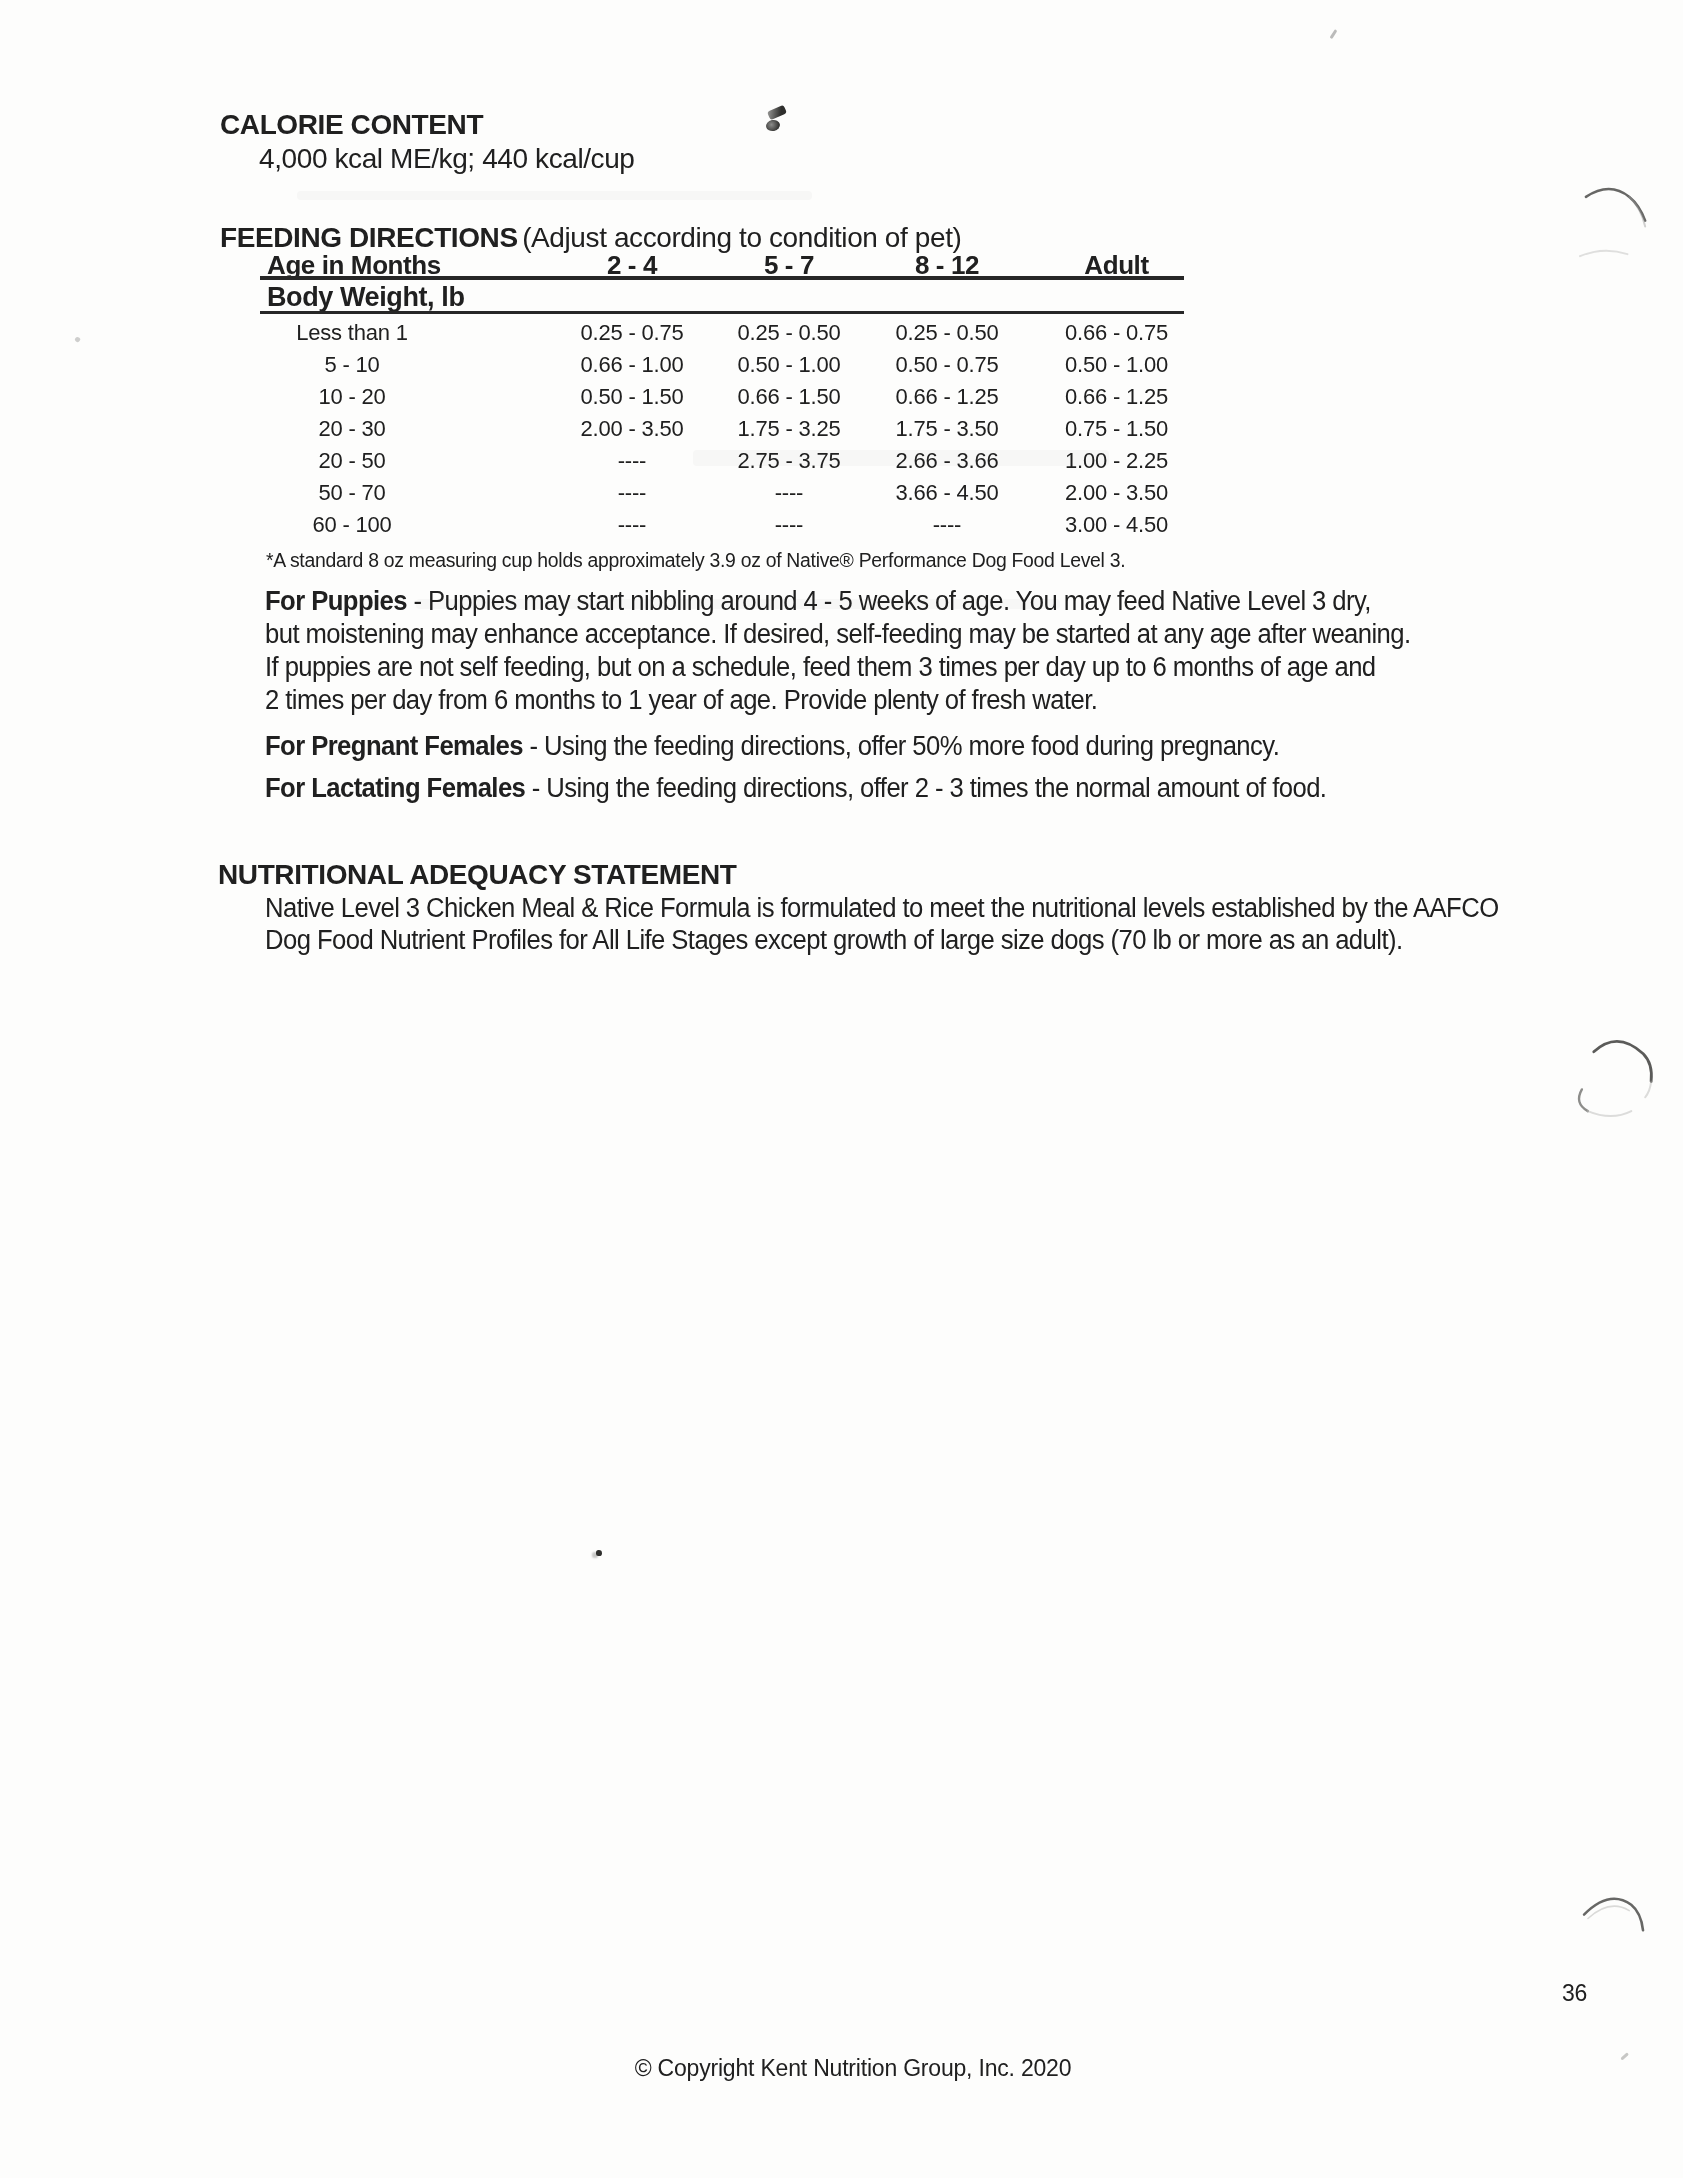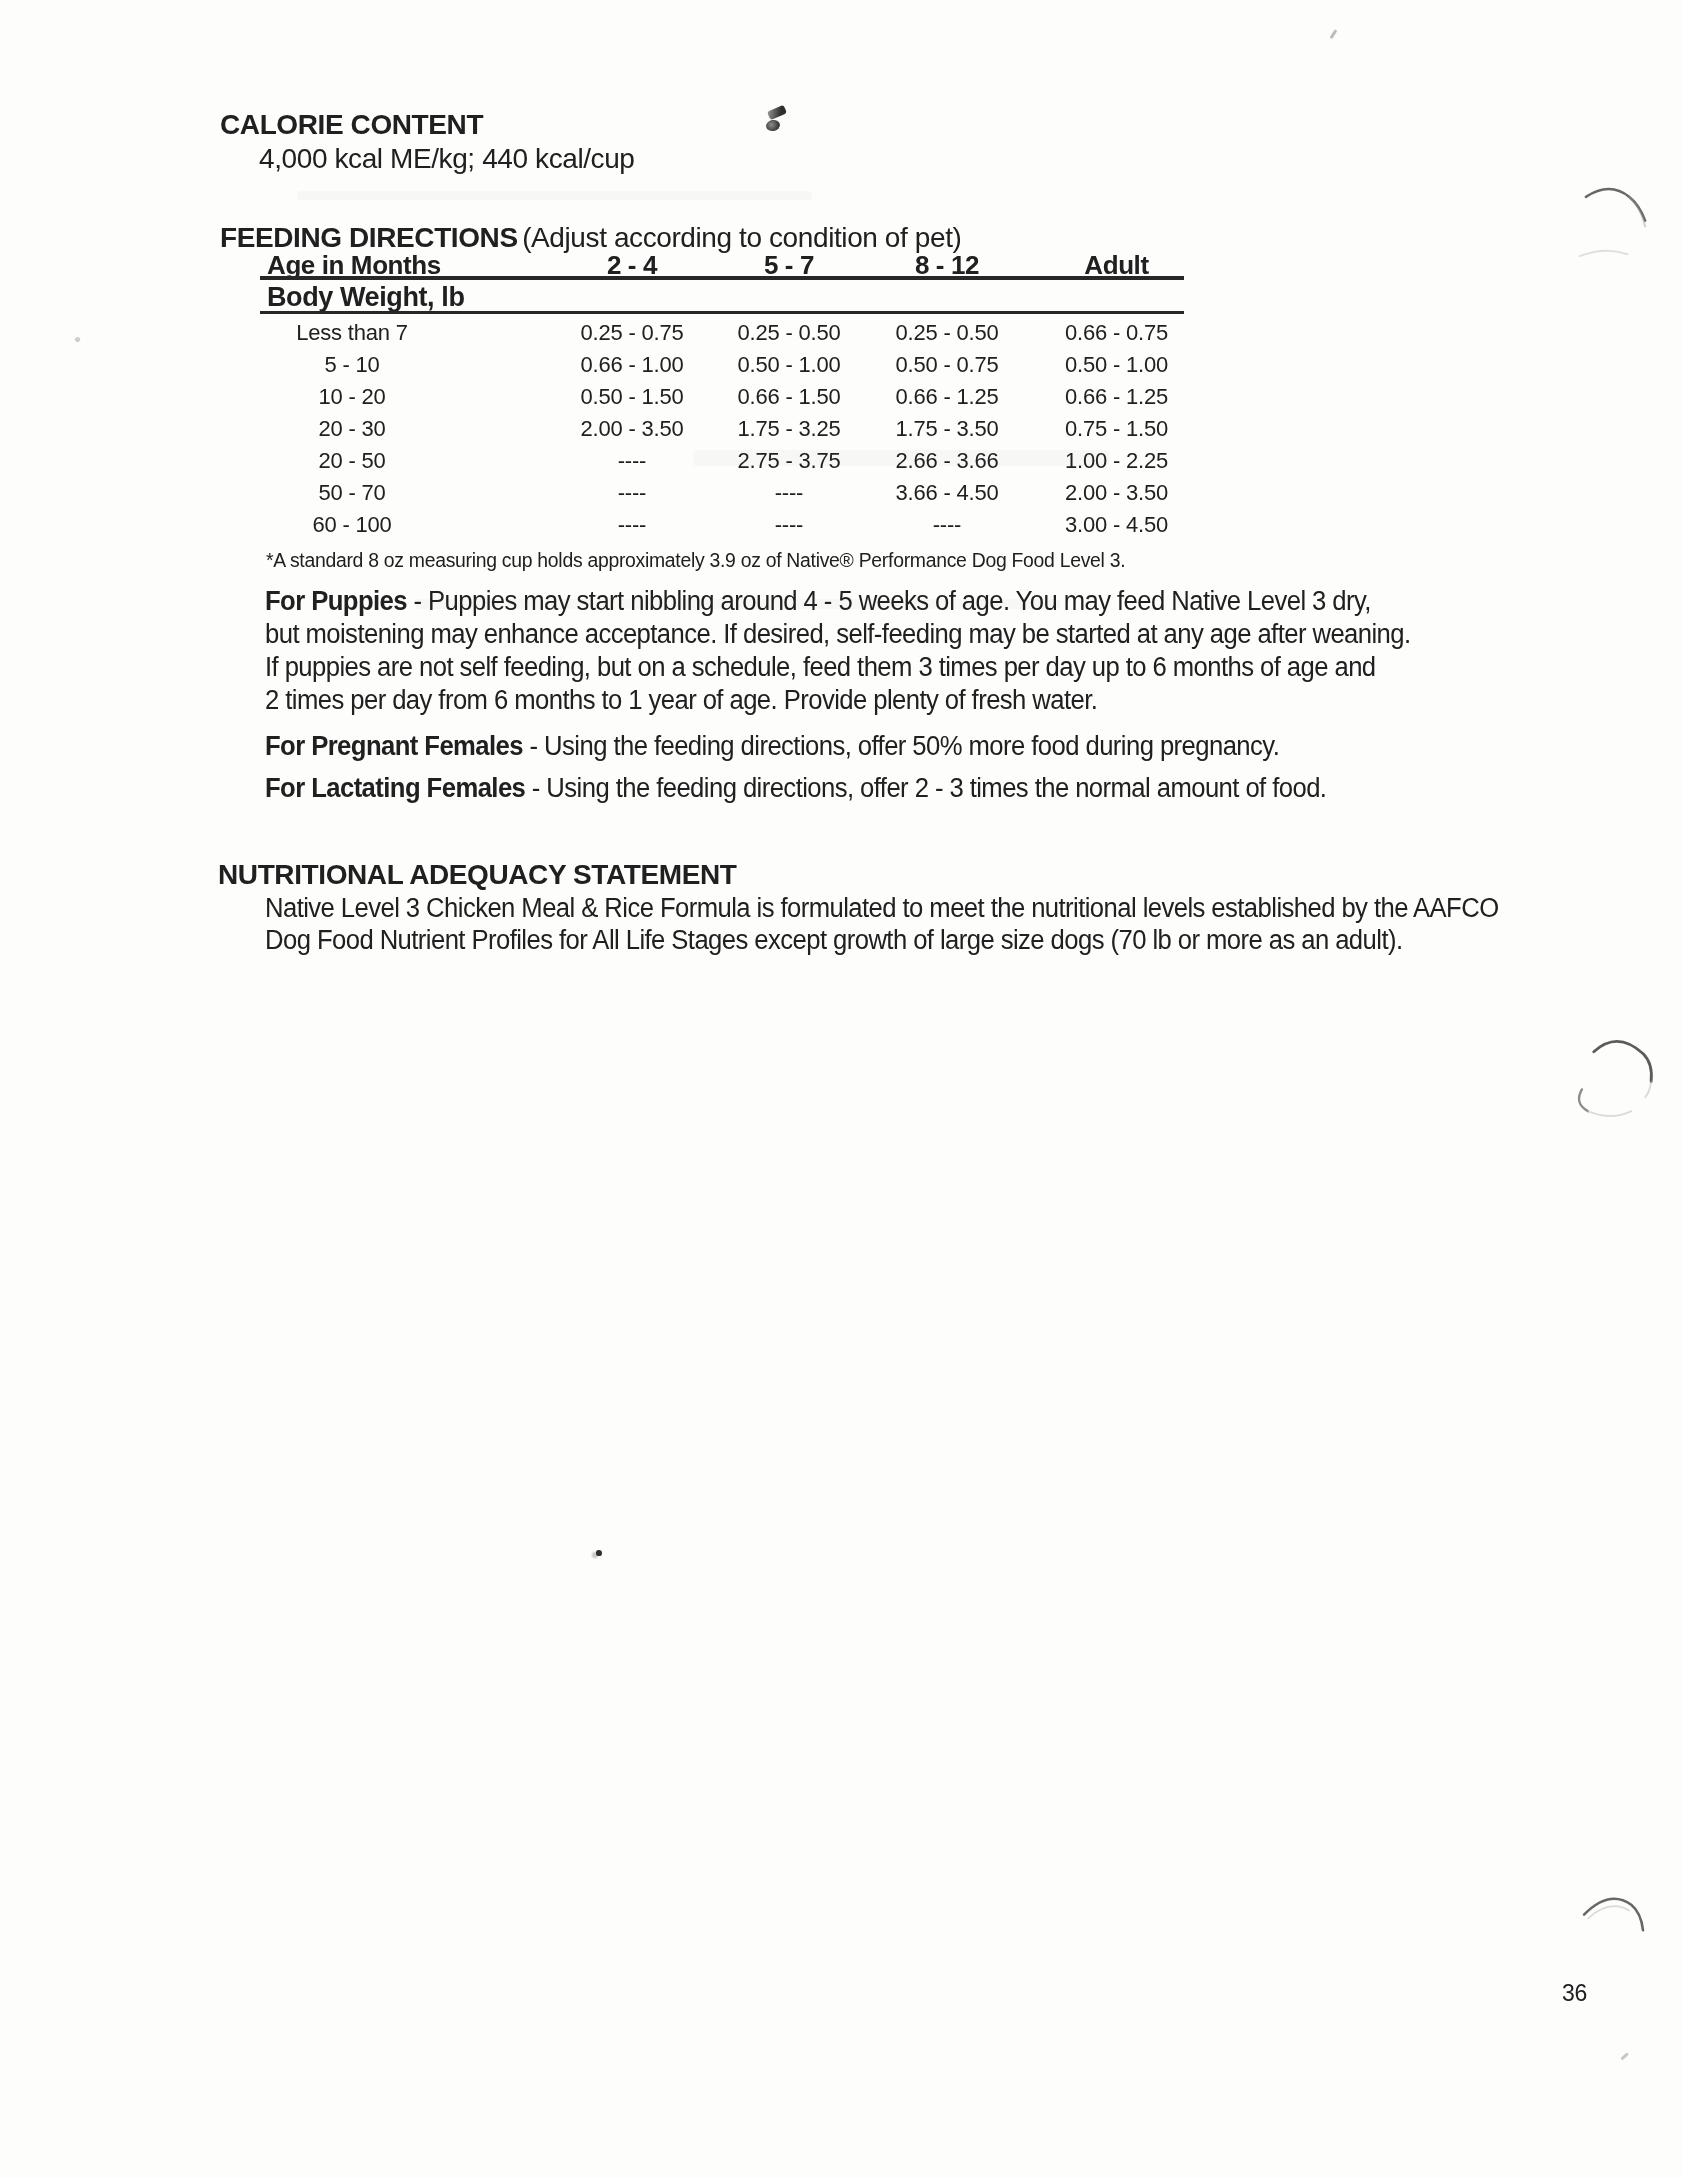--- a/index.html
+++ b/index.html
@@ -83,21 +83,21 @@
 
   <div class="ftable" style="top:281px;">
     <div class="hdr2">
       <div class="hleft">Body Weight, lb</div>
     </div>
   </div>
   <div class="rule rule2"></div>
 
   <div class="ftable" style="top:317px;">
     <div class="trow drow">
-      <div class="c1">Less than 7</div>
+      <div class="c1">Less than 1</div>
       <div class="c">0.25 - 0.75</div>
       <div class="c">0.25 - 0.50</div>
       <div class="c">0.25 - 0.50</div>
       <div class="c c5">0.66 - 0.75</div>
     </div>
     <div class="trow drow">
       <div class="c1">5 - 10</div>
       <div class="c">0.66 - 1.00</div>
       <div class="c">0.50 - 1.00</div>
       <div class="c">0.50 - 0.75</div>
@@ -156,20 +156,21 @@
   <div class="abs bodyblock" style="left:265px; top:772px;">
     <div class="bodyline"><b>For Lactating Females</b> <span>- Using the feeding directions, offer 2 - 3 times the normal amount of food.</span></div>
   </div>
 
   <div class="abs h-bold" style="left:218px; top:859px;">NUTRITIONAL ADEQUACY STATEMENT</div>
   <div class="abs bodyblock" style="left:265px; top:892px; line-height:32px;">
     <div class="bodyline">Native Level 3 Chicken Meal &amp; Rice Formula is formulated to meet the nutritional levels established by the AAFCO</div>
     <div class="bodyline">Dog Food Nutrient Profiles for All Life Stages except growth of large size dogs (70 lb or more as an adult).</div>
   </div>
 
+  <div class="abs footer" style="left:556px; top:2055px; width:594px; text-align:center;">© Copyright Kent Nutrition Group, Inc. 2020</div>
   <div class="abs footer" style="left:1562px; top:1980px;">36</div>
 
   <svg class="curl" style="left:1580px; top:183px;" width="79" height="89" viewBox="0 0 80 90">
     <path d="M6,14 Q30,-2 50,14 Q60,22 66,38" fill="none" stroke="#4c4c4a" stroke-width="2.6" stroke-linecap="round" opacity="0.85"></path>
     <path d="M50,14 Q62,26 66,44" fill="none" stroke="#9a9a98" stroke-width="2" stroke-linecap="round" opacity="0.45"></path>
     <path d="M0,74 Q24,64 48,72" fill="none" stroke="#c2c2c0" stroke-width="2" stroke-linecap="round" opacity="0.5"></path>
   </svg>
 
   <svg class="curl" style="left:1572px; top:1032px;" width="89" height="94" viewBox="0 0 90 95">
     <path d="M22,20 Q46,-2 72,22 Q82,32 80,50" fill="none" stroke="#3e3e3c" stroke-width="2.8" stroke-linecap="round" opacity="0.85"></path>

